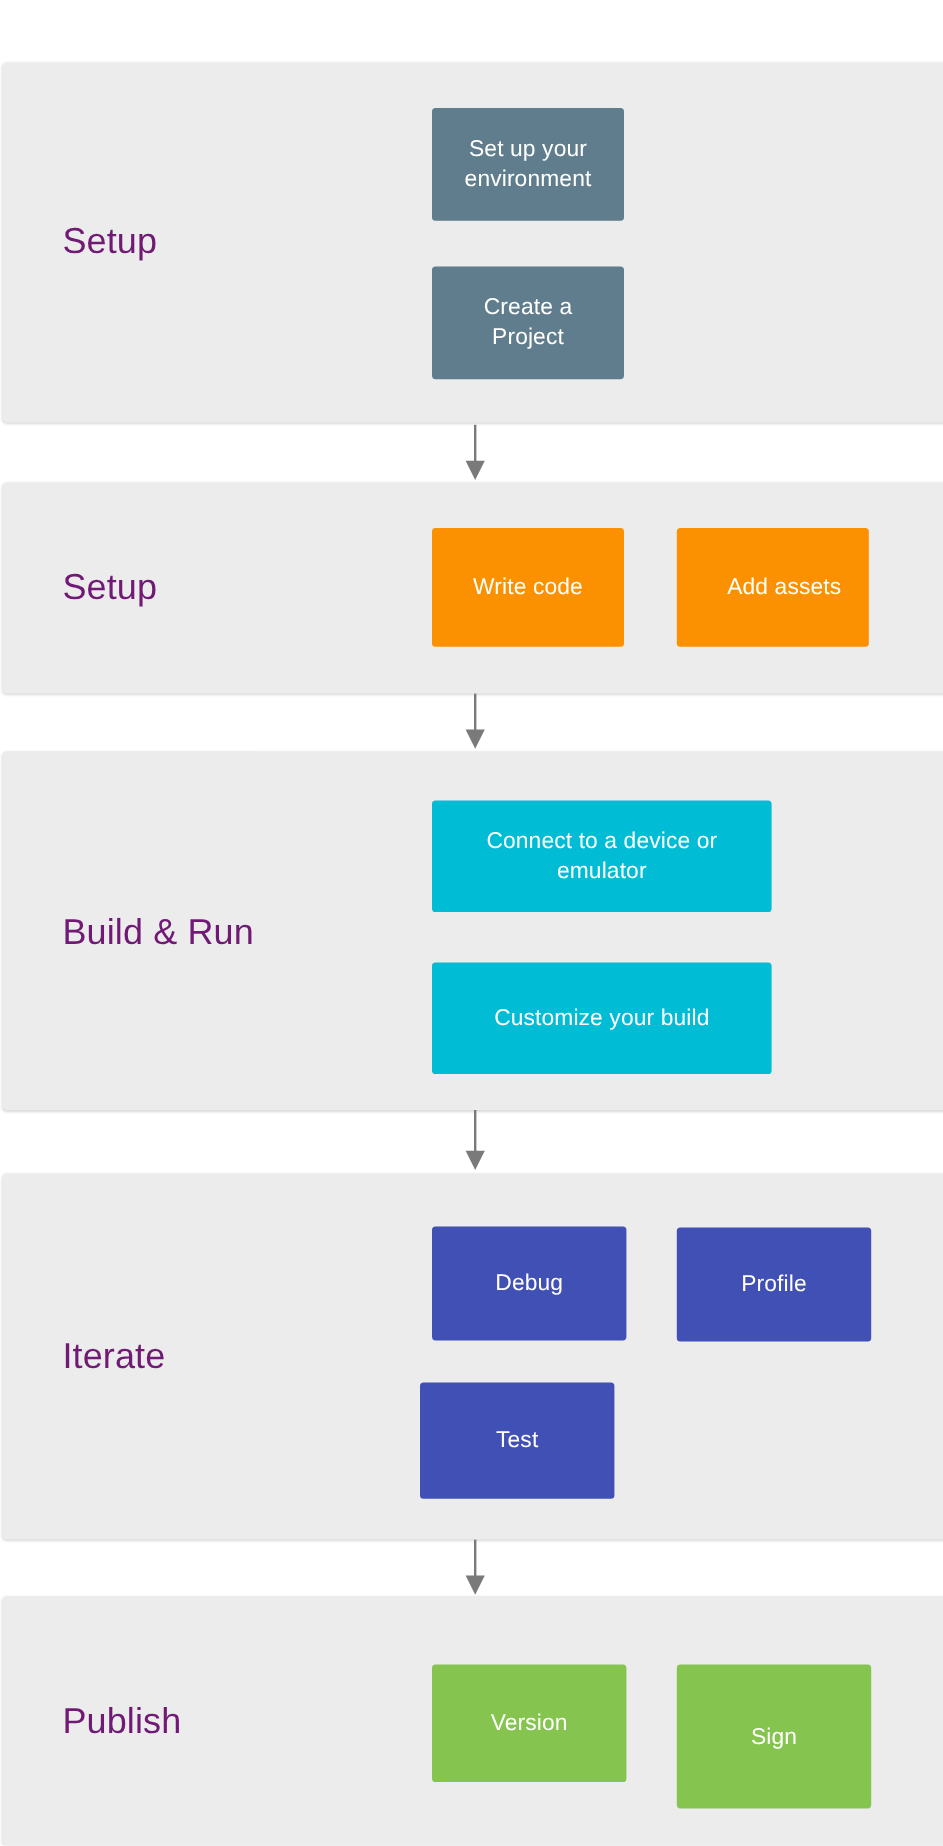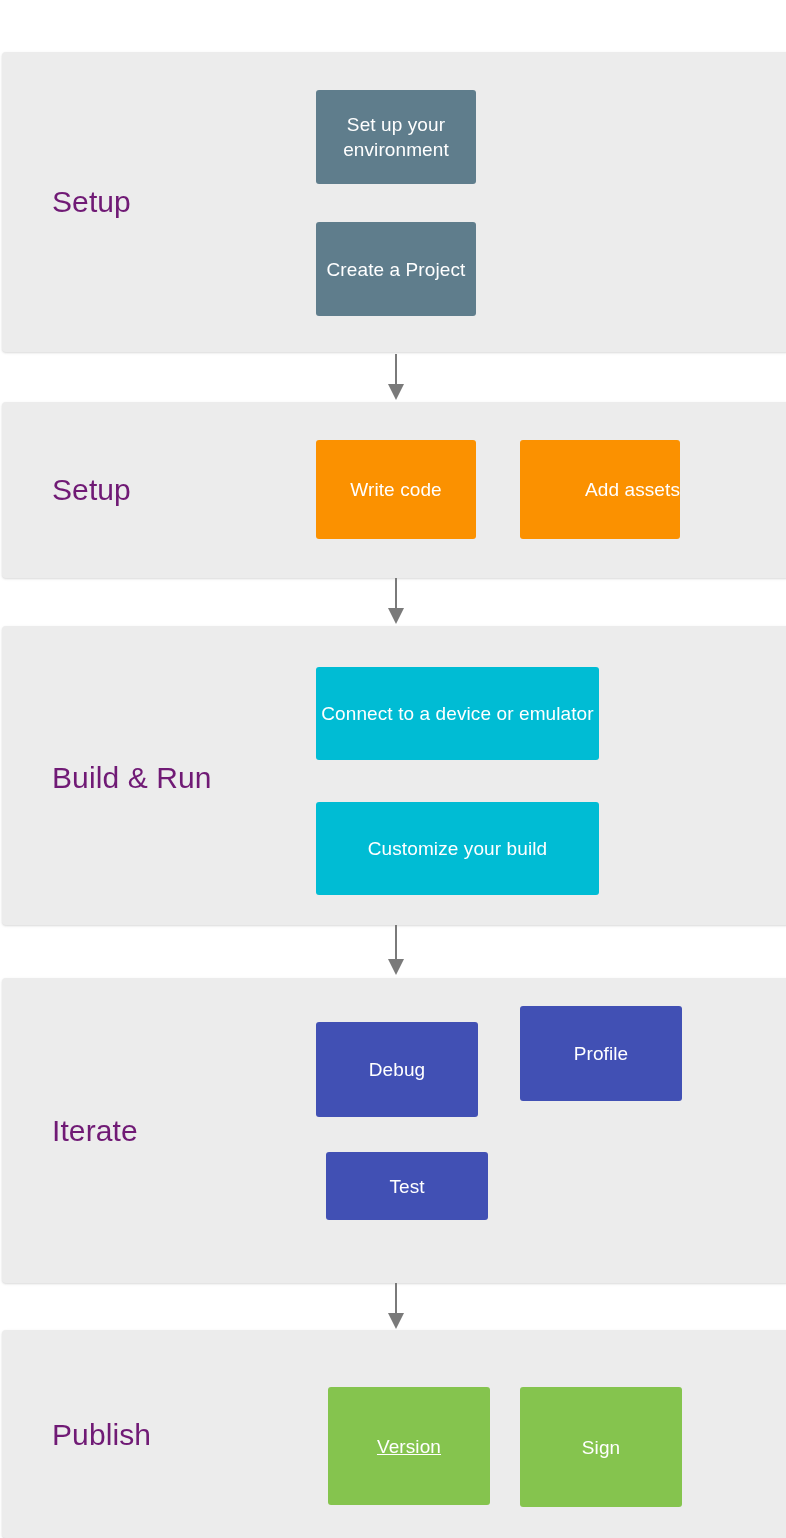--- a/index.html
+++ b/index.html
@@ -52,22 +52,23 @@
     display: flex;
     align-items: center;
     justify-content: center;
     text-align: center;
     color: #ffffff;
     font-size: 19px;
     line-height: 25px;
     font-weight: 400;
     border-radius: 3px;
     box-sizing: border-box;
-    padding: 2px 0;
+    padding: 2px 23px;
     letter-spacing: 0.1px;
+    margin-left: 44px;
   }
   .task span { display: block; }
 
   .c-setup   { background: #5f7d8c; }
   .c-write   { background: #fb9100; }
   .c-build   { background: #00bcd4; }
   .c-iterate { background: #4150b4; text-align: center; }
   .c-publish { background: #85c44e; }
 
   
@@ -148,38 +149,38 @@
     <div class="head" style="top:34px;"></div>
   </div>
 
   <div class="stage" style="top:978px; height:305px;">
     <div class="stage-label" style="top:136px;">Iterate</div>
 
     <div class="task c-iterate" style="left:314px; top:44px; width:162px; height:95px;">
       <span>Debug</span>
     </div>
 
-    <div class="task c-iterate" style="left:518px; top:28px; width:162px; height:95px;">
+    <div class="task c-iterate" style="left:518px; top:45px; width:162px; height:95px;">
       <span>Profile</span>
     </div>
 
-    <div class="task c-iterate" style="left:324px; top:174px; width:162px; height:68px;">
+    <div class="task c-iterate" style="left:304px; top:174px; width:162px; height:97px;">
       <span>Test</span>
     </div>
   </div>
 
   <div class="connector" style="left:381px; top:1283px; height:47px;">
     <div class="shaft" style="height:32px;"></div>
     <div class="head" style="top:30px;"></div>
   </div>
 
   <div class="stage" style="top:1330px; height:208px;">
     <div class="stage-label" style="top:88px;">Publish</div>
 
-    <div class="task c-publish" style="left:326px; top:57px; width:162px; height:118px;text-decoration:underline;">
+    <div class="task c-publish" style="left:314px; top:57px; width:162px; height:98px;">
       <span>Version</span>
     </div>
 
     <div class="task c-publish" style="left:518px; top:57px; width:162px; height:120px;">
       <span>Sign</span>
     </div>
   </div>
 
 </div>
 

